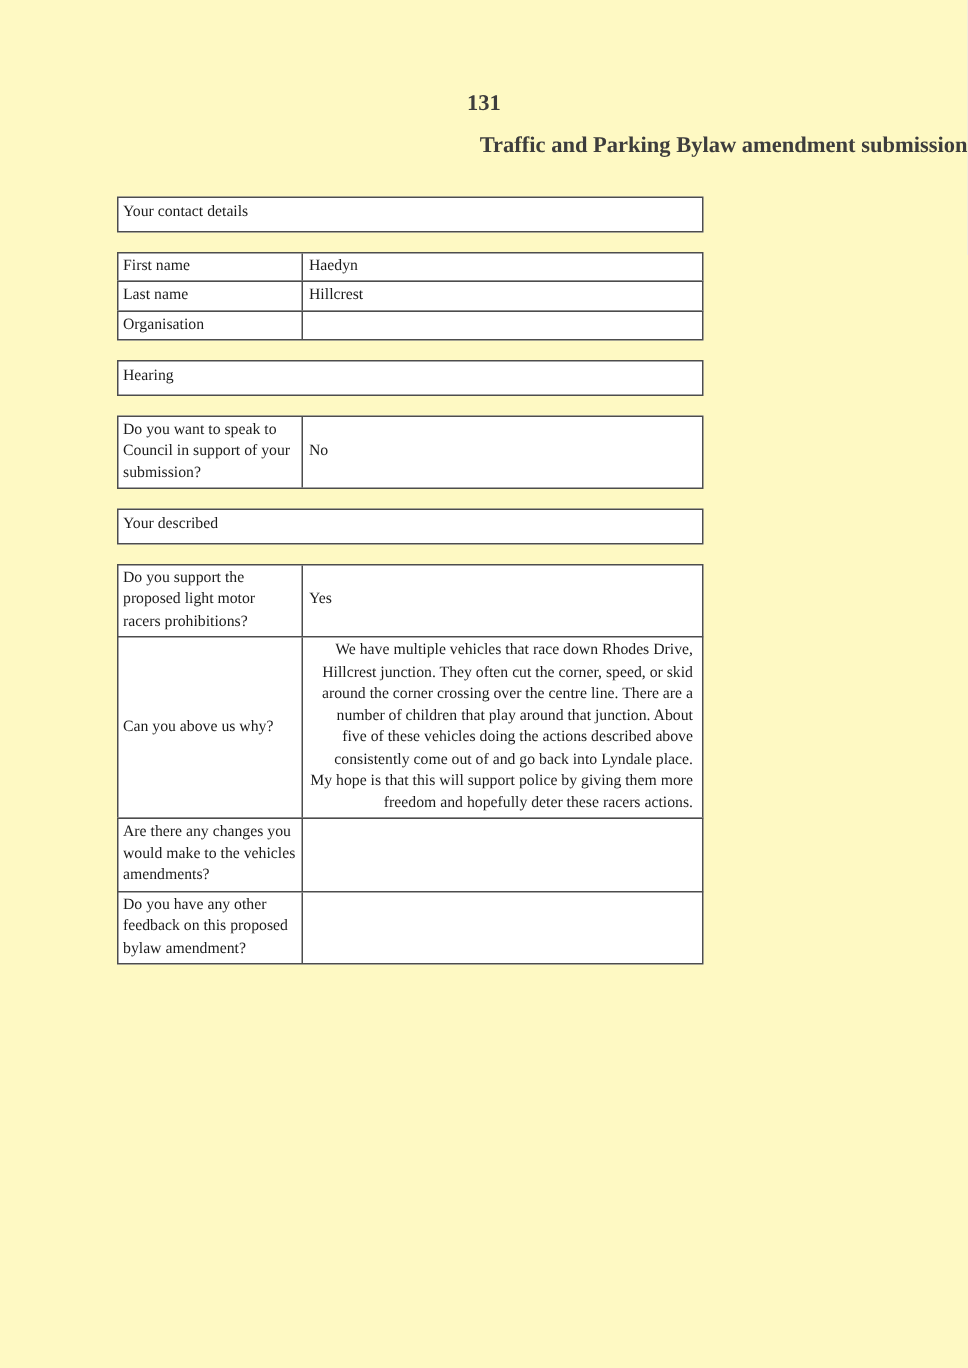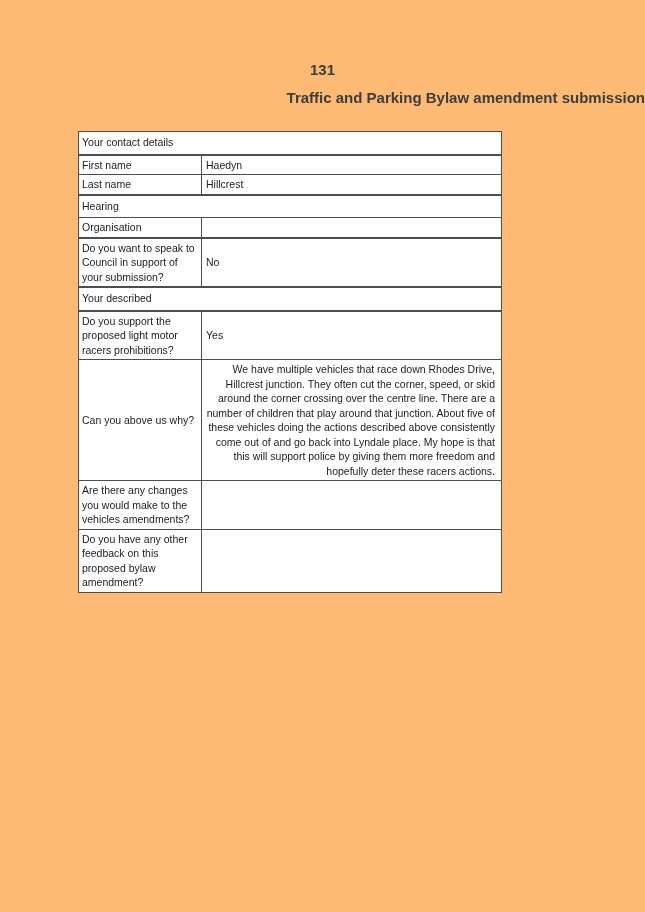--- a/index.html
+++ b/index.html
@@ -1,46 +1,46 @@
 <!DOCTYPE html>
 <html><head>
 <meta charset="utf-8">
 <style>
   html, body { margin:0; padding:0; background:#e9e9e9; }
   .page {
     position:relative;
     width:645px; height:912px;
     margin:0 auto;
-    background:#fdba74;
-    font-family:Liberation Sans, sans-serif;
+    background:#fef9c3;
+    font-family:Liberation Serif, serif;
     color:#1c1c1c;
     overflow:hidden;
   }
   .page-number {
     position:absolute; top:61px; left:0; right:0;
     text-align:center;
     font-size:15px; font-weight:bold; color:#3d3d3d;
   }
   .doc-title {
     position:absolute; top:89px; left:0; right:0;
     text-align:right;
     font-size:15px; font-weight:bold; color:#3d3d3d;
   }
   .form-table {
-    position:absolute; left:78px; top:131px; width:424px;
+    position:absolute; left:78px; top:131px; width:391px;
     font-size:10.5px; line-height:14.5px;
   }
   .trow {
     display:flex;
     border:1px solid #4d4d4d;
     box-sizing:border-box;
     background:#ffffff;
   }
   .trow.merge { margin-top:-1px; }   
-  .trow.gap   { margin-top:0; }    
+  .trow.gap   { margin-top:13px; }    
   .cell {
     box-sizing:border-box;
     display:flex; align-items:center;
   }
   .cell.label {
     width:123px; flex:0 0 123px;
     border-right:1px solid #4d4d4d;
     padding:2px 4px 2px 3px;
   }
   .cell.value {
@@ -67,27 +67,27 @@
       <div class="cell full">Your contact details</div>
     </div>
     <div class="trow gap">
       <div class="cell label">First name</div>
       <div class="cell value">Haedyn</div>
     </div>
     <div class="trow merge">
       <div class="cell label">Last name</div>
       <div class="cell value">Hillcrest</div>
     </div>
-    <div class="trow header-row gap">
-      <div class="cell full">Hearing</div>
-    </div>
-
     <div class="trow merge">
       <div class="cell label">Organisation</div>
       <div class="cell value"></div>
+    </div>
+
+    <div class="trow header-row gap">
+      <div class="cell full">Hearing</div>
     </div>
     <div class="trow gap">
       <div class="cell label">Do you want to speak to Council in support of your submission?</div>
       <div class="cell value">No</div>
     </div>
 
     <div class="trow header-row gap">
       <div class="cell full">Your described</div>
     </div>
     <div class="trow gap">

